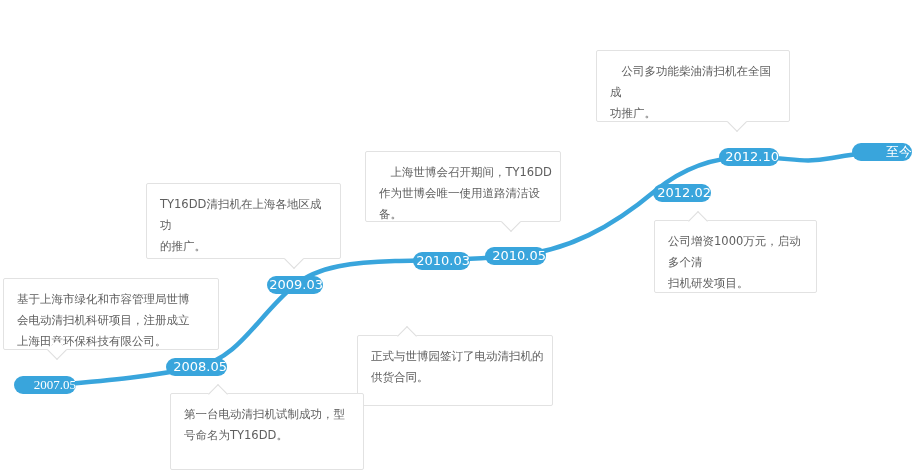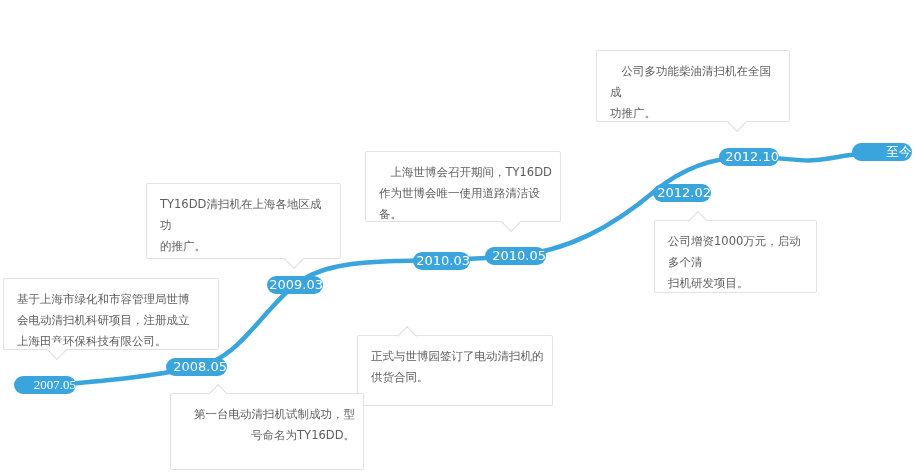--- a/index.html
+++ b/index.html
@@ -105,21 +105,21 @@
 功推广。</p>
     <span class="tail down" style="left:133px;"></span>
   </div>
 
   <div class="callout" style="left:613px;top:220px;width:163px;height:73px;margin-left:41px;">
     <p>公司增资1000万元，启动多个清
 扫机研发项目。</p>
     <span class="tail up" style="left:36px;"></span>
   </div>
 
-  <div class="callout" style="left:170px;top:393px;width:194px;height:77px;text-align:right;">
+  <div class="callout" style="left:170px;top:393px;width:194px;height:77px;">
     <p>第一台电动清扫机试制成功，型
 号命名为TY16DD。</p>
     <span class="tail up" style="left:40px;"></span>
   </div>
 
   <div class="node" style="left:14px;top:376px;width:62px;font-family:Liberation Serif, serif;">2007.05</div>
   <div class="node" style="left:166px;top:358px;width:61px;">2008.05</div>
   <div class="node" style="left:267px;top:276px;width:56px;">2009.03</div>
   <div class="node" style="left:367px;top:252px;width:57px;margin-left:46px;">2010.03</div>
   <div class="node" style="left:485px;top:247px;width:61px;">2010.05</div>

